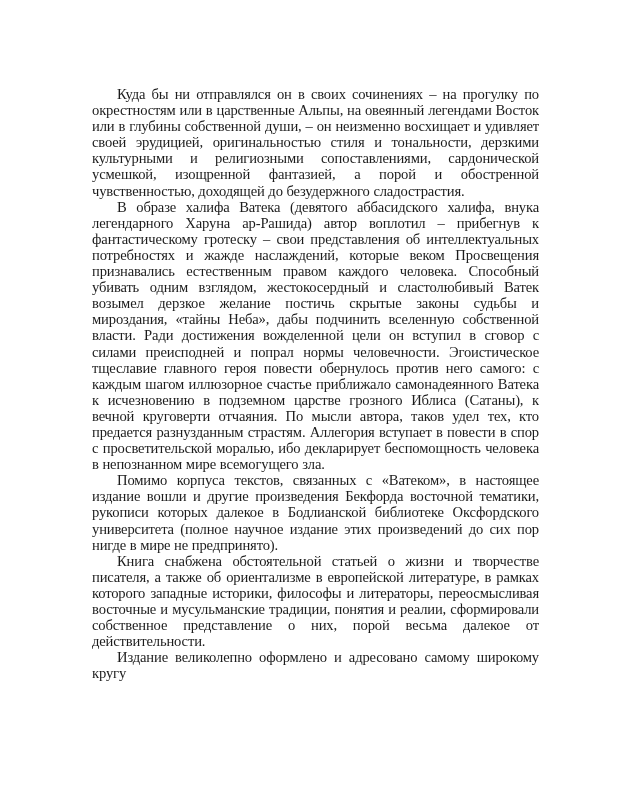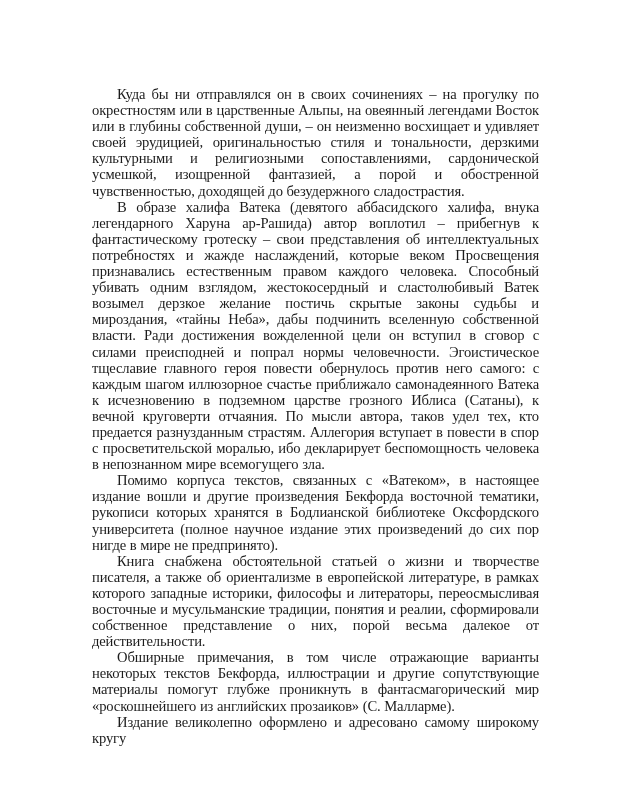--- a/index.html
+++ b/index.html
@@ -44,18 +44,17 @@
       text-align-last: justify;
     }
   </style>
 </head>
 <body>
 
 <div class="page">
   <div class="text-block">
     <p>Куда бы ни отправлялся он в своих сочинениях – на прогулку по окрестностям или в царственные Альпы, на овеянный легендами Восток или в глубины собственной души, – он неизменно восхищает и удивляет своей эрудицией, оригинальностью стиля и тональности, дерзкими культурными и религиозными сопоставлениями, сардонической усмешкой, изощренной фантазией, а порой и обостренной чувственностью, доходящей до безудержного сладострастия.</p>
     <p>В образе халифа Ватека (девятого аббасидского халифа, внука легендарного Харуна ар-Рашида) автор воплотил – прибегнув к фантастическому гротеску – свои представления об интеллектуальных потребностях и жажде наслаждений, которые веком Просвещения признавались естественным правом каждого человека. Способный убивать одним взглядом, жестокосердный и сластолюбивый Ватек возымел дерзкое желание постичь скрытые законы судьбы и мироздания, «тайны Неба», дабы подчинить вселенную собственной власти. Ради достижения вожделенной цели он вступил в сговор с силами преисподней и попрал нормы человечности. Эгоистическое тщеславие главного героя повести обернулось против него самого: с каждым шагом иллюзорное счастье приближало самонадеянного Ватека к исчезновению в подземном царстве грозного Иблиса (Сатаны), к вечной круговерти отчаяния. По мысли автора, таков удел тех, кто предается разнузданным страстям. Аллегория вступает в повести в спор с просветительской моралью, ибо декларирует беспомощность человека в непознанном мире всемогущего зла.</p>
-    <p>Помимо корпуса текстов, связанных с «Ватеком», в настоящее издание вошли и другие произведения Бекфорда восточной тематики, рукописи которых хранятся в Бодлианской библиотеке Оксфордского университета (полное научное издание этих произведений до сих пор нигде в мире не предпринято).</p>
+    <p>Помимо корпуса текстов, связанных с «Ватеком», в настоящее издание вошли и другие произведения Бекфорда восточной тематики, рукописи которых далекое в Бодлианской библиотеке Оксфордского университета (полное научное издание этих произведений до сих пор нигде в мире не предпринято).</p>
     <p>Книга снабжена обстоятельной статьей о жизни и творчестве писателя, а также об ориентализме в европейской литературе, в рамках которого западные историки, философы и литераторы, переосмысливая восточные и мусульманские традиции, понятия и реалии, сформировали собственное представление о них, порой весьма далекое от действительности.</p>
-    <p>Обширные примечания, в том числе отражающие варианты некоторых текстов Бекфорда, иллюстрации и другие сопутствующие материалы помогут глубже проникнуть в фантасмагорический мир «роскошнейшего из английских прозаиков» (С. Малларме).</p>
     <p class="last-cut">Издание великолепно оформлено и адресовано самому широкому кругу</p>
   </div>
 </div>
 
 </body></html>

